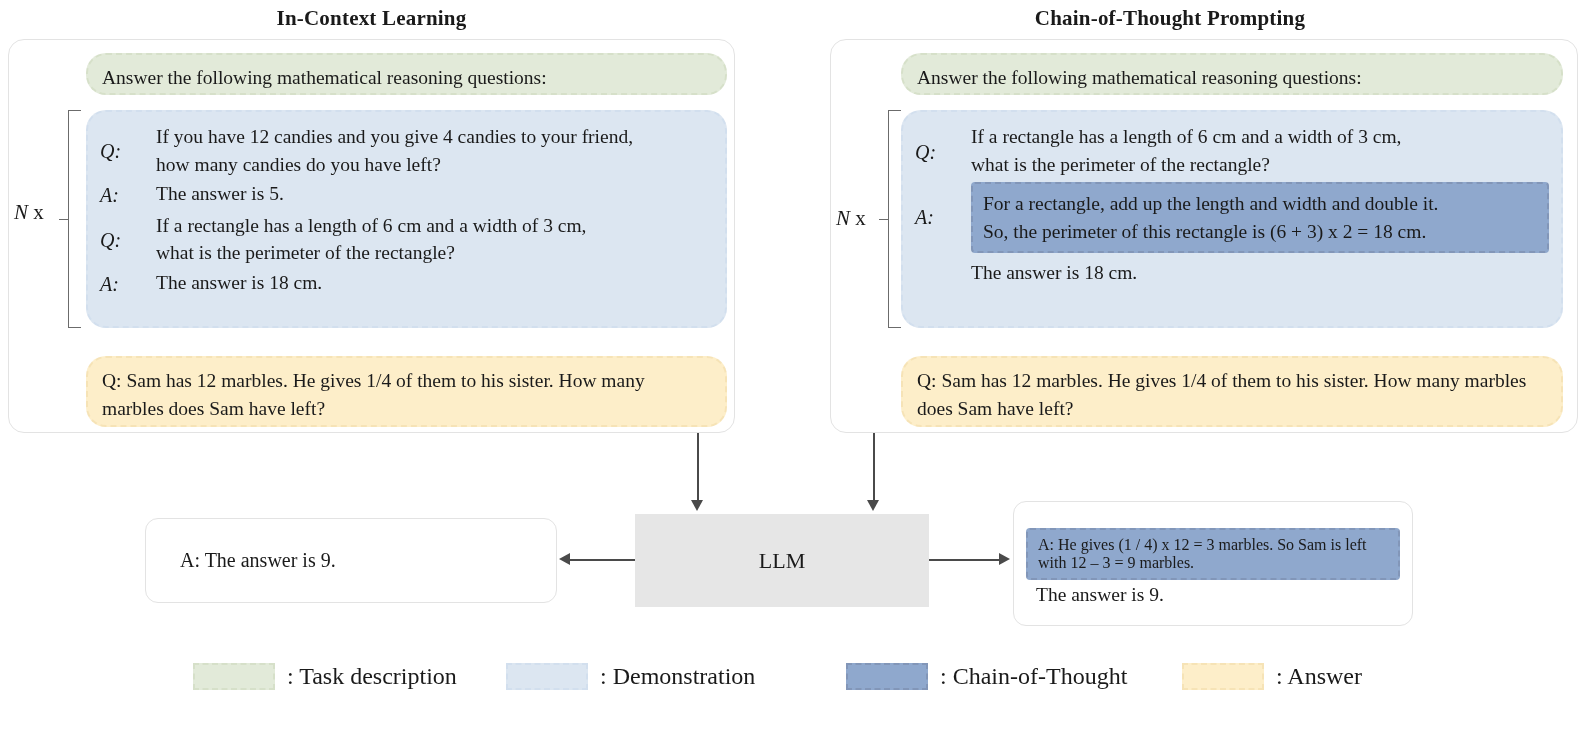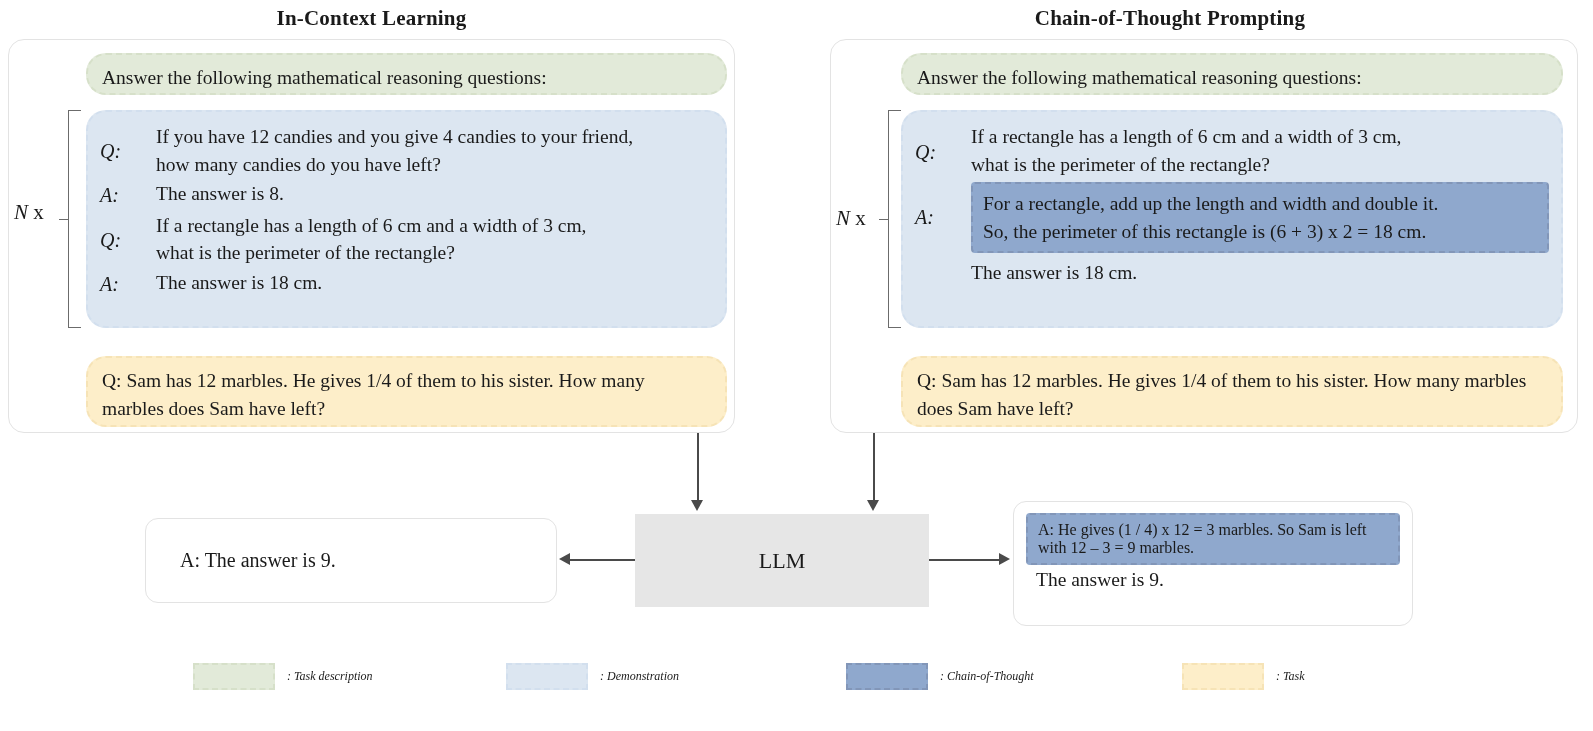--- a/index.html
+++ b/index.html
@@ -170,41 +170,41 @@
   #out-left {
     left: 145px; top: 518px; width: 412px; height: 85px;
     display: flex; align-items: center;
     padding-left: 34px;
     font-size: 20px;
   }
   #out-right {
     left: 1013px; top: 501px; width: 400px; height: 125px;
     padding: 10px 12px 0 12px;
   }
-  #out-right .cot { position: static; margin: 1px 0 4px 0; }
+  #out-right .cot { position: static; margin: 16px 0 4px 0; }
   #out-right .tail { font-size: 19.5px; padding-left: 10px; }
 
   
   #legend {
     position: absolute;
     left: 0; top: 676px; width: 1593px;
     display: flex;
     align-items: center;
   }
   .legend-item {
     display: flex;
     align-items: center;
     white-space: nowrap;
   }
   .legend-swatch {
     width: 82px; height: 27px;
     box-sizing: border-box;
     margin-right: 12px;
   }
-  .legend-label { font-size: 12px; font-style: italic; }
+  .legend-label { font-size: 24px; }
 </style>
 </head>
 <body>
 
 <div id="canvas">
 
   <div class="panel-title" id="title-icl">In-Context Learning</div>
   <div class="panel-title" id="title-cot">Chain-of-Thought Prompting</div>
 
   <div class="panel" id="panel-icl"></div>
@@ -223,21 +223,21 @@
       <div class="qa-tag centered" style="height:54px;">Q:</div>
       <div class="qa-text">
         <span class="ln">If you have 12 candies and you give 4 candies to your friend,</span>
         <span class="ln">how many candies do you have left?</span>
       </div>
     </div>
 
     <div class="qa-row">
       <div class="qa-tag">A:</div>
       <div class="qa-text">
-        <span class="ln">The answer is 8.</span>
+        <span class="ln">The answer is 5.</span>
       </div>
     </div>
 
     <div class="qa-row">
       <div class="qa-tag centered" style="height:54px;">Q:</div>
       <div class="qa-text">
         <span class="ln">If a rectangle has a length of 6 cm and a width of 3 cm,</span>
         <span class="ln">what is the perimeter of the rectangle?</span>
       </div>
     </div>
@@ -328,17 +328,17 @@
     <div class="legend-item" style="position:absolute; left:506px;">
       <div class="legend-swatch" style="background:#dce6f1; border:2px dashed #d2dfee;"></div>
       <div class="legend-label">: Demonstration</div>
     </div>
     <div class="legend-item" style="position:absolute; left:846px;">
       <div class="legend-swatch" style="background:#8fa8cd; border:2px dashed #8296b8;"></div>
       <div class="legend-label">: Chain-of-Thought</div>
     </div>
     <div class="legend-item" style="position:absolute; left:1182px;">
       <div class="legend-swatch" style="background:#fdeec9; border:2px dashed #f6e3b6;"></div>
-      <div class="legend-label">: Task</div>
+      <div class="legend-label">: Answer</div>
     </div>
   </div>
 
 </div>
 
 </body></html>

